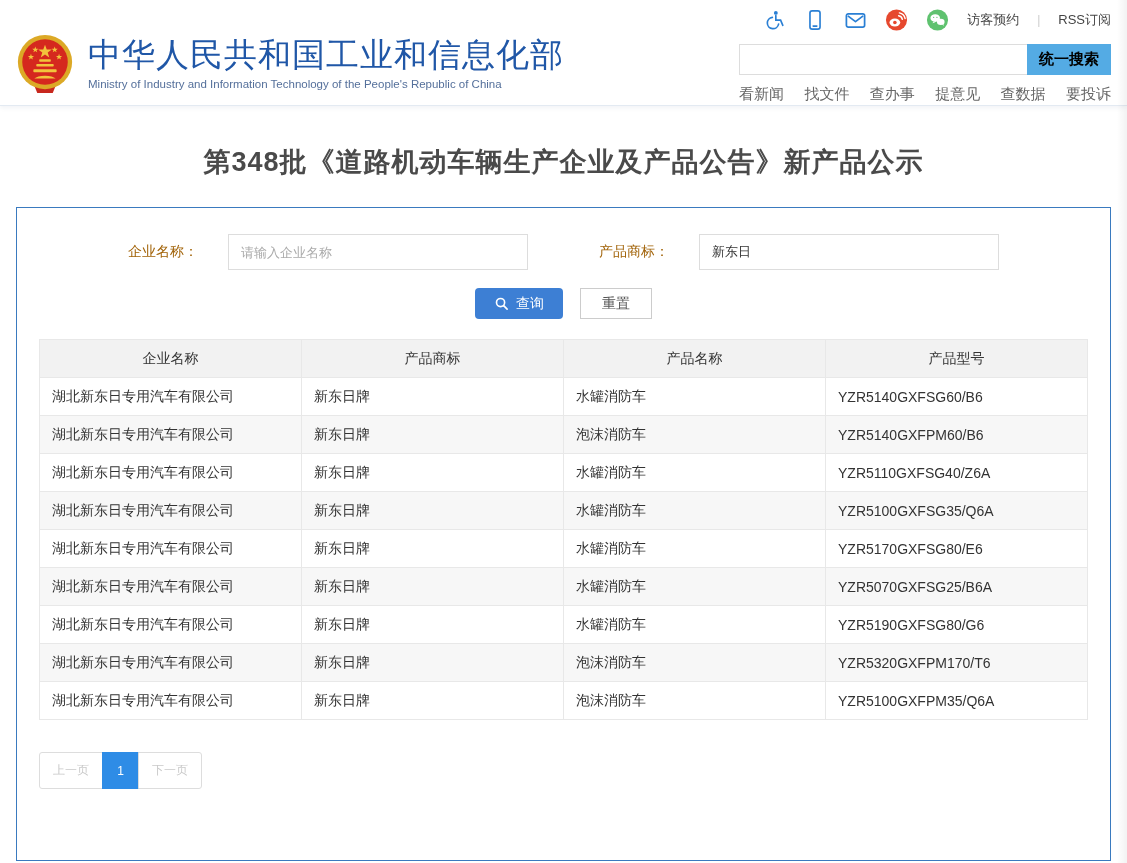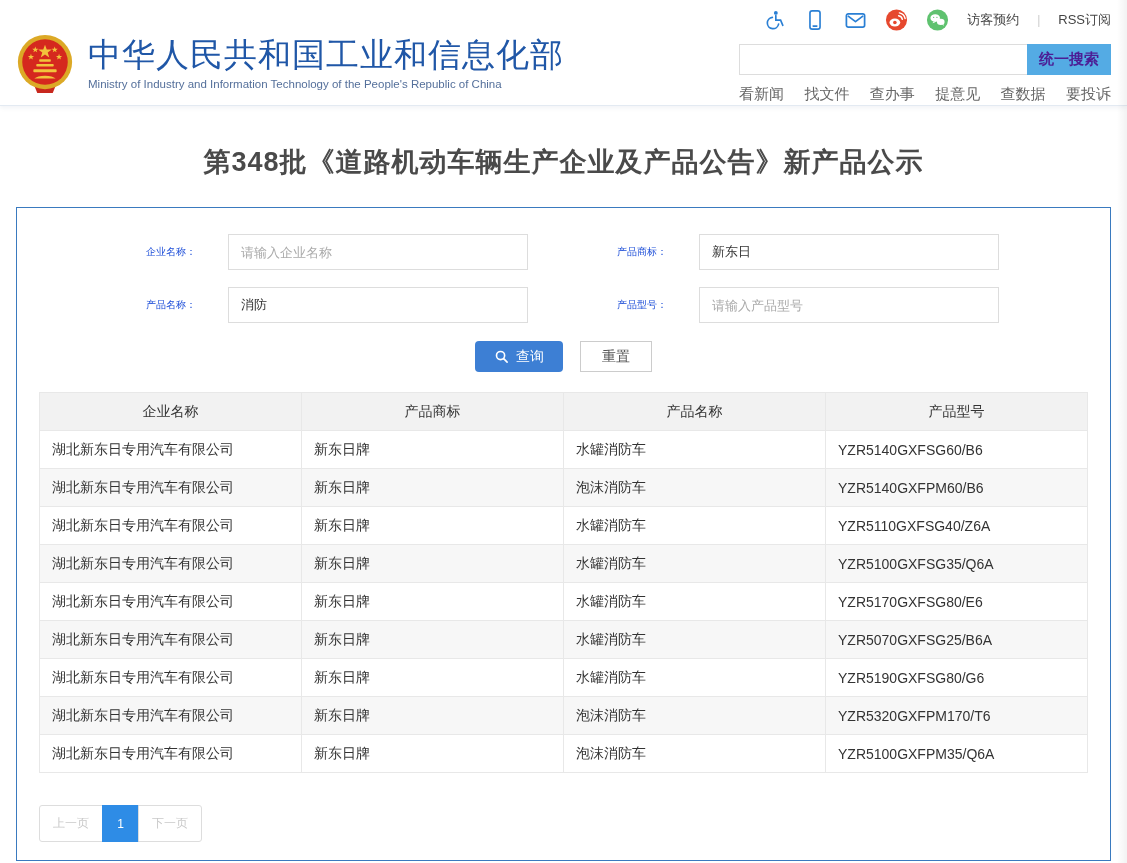--- a/index.html
+++ b/index.html
@@ -17,32 +17,32 @@
   .brand-title { color:#2057a7; font-size:33px; font-weight:normal; letter-spacing:1px; line-height:1.1; }
   .brand-sub { color:#55709b; font-size:11.5px; margin-top:4px; }
 
   .header-right { width:372px; padding-top:8px; }
   .utility-row { display:flex; align-items:center; justify-content:flex-end; gap:18px; height:24px; }
   .u-icon { width:23px; height:23px; display:inline-flex; align-items:center; justify-content:center; cursor:pointer; }
   .u-link { font-size:13px; color:#444; cursor:pointer; }
   .u-divider { color:#ccc; font-size:12px; }
   .search-row { display:flex; margin-top:12px; height:31px; }
   .search-input { flex:1; border:1px solid #ddd; border-right:none; padding:0 10px; font-size:13px; outline:none; }
-  .search-btn { width:84px; background:#54abe4; color:#4c1d95; border:none; font-size:15px; font-weight:bold; cursor:pointer; }
+  .search-btn { width:84px; background:#54abe4; color:#000000; border:none; font-size:15px; font-weight:bold; cursor:pointer; }
   .nav-row { display:flex; justify-content:space-between; margin-top:10px; }
   .nav-item { font-size:15px; color:#666; cursor:pointer; }
 
   
   .page-title { text-align:center; margin-top:38px; font-size:27px; font-weight:bold; color:#4a4a4a; letter-spacing:1px; }
 
   
   .panel { margin:27px 16px 0 16px; border:1px solid #3a7abf; background:#fff; height:654px; padding-top:26px; }
   .form-row { display:flex; justify-content:center; gap:71px; margin-bottom:17px; }
   .field { display:flex; align-items:center; }
-  .field label { width:86px; text-align:center; font-size:10px; color:#1d4ed8; margin-right:14px; }
+  .field label { width:86px; text-align:left; font-size:14px; color:#a16207; margin-right:14px; }
   .field input { width:300px; height:36px; border:1px solid #ddd; border-radius:0; padding:0 12px;
     font-size:13px; color:#333; outline:none; font-family:"Liberation Sans","DejaVu Sans",sans-serif; }
   .field input::placeholder { color:#aaa; }
   .btn-row { display:flex; justify-content:center; gap:17px; margin-top:18px; }
   .btn-query { height:31px; padding:0 19px; background:#3d7fd4; border:none; border-radius:4px;
     color:#fff; font-size:14px; cursor:pointer; display:inline-flex; align-items:center; gap:7px; }
   .btn-reset { height:31px; padding:0 21px; background:#fff; border:1px solid #ccc; border-radius:0;
     color:#555; font-size:14px; cursor:pointer; }
 
   
@@ -159,30 +159,20 @@
       <div class="field">
         <label>企业名称：</label>
         <input type="text" placeholder="请输入企业名称" style="">
       </div>
       <div class="field">
         <label>产品商标：</label>
         <input type="text" value="新东日" style="">
       </div>
     </div>
 
-    <div class="form-row">
-      <div class="field">
-        <label>产品名称：</label>
-        <input type="text" value="消防" style="">
-      </div>
-      <div class="field">
-        <label>产品型号：</label>
-        <input type="text" placeholder="请输入产品型号" style="">
-      </div>
-    </div>
 
     <div class="btn-row">
       <button class="btn-query">
         <svg viewBox="0 0 24 24" width="15" height="15" fill="none" stroke="#fff" stroke-width="2.6" stroke-linecap="round">
           <circle cx="10.5" cy="10.5" r="6.5"></circle>
           <line x1="15.5" y1="15.5" x2="21" y2="21"></line>
         </svg>
         <span>查询</span>
       </button>
       <button class="btn-reset">重置</button>

